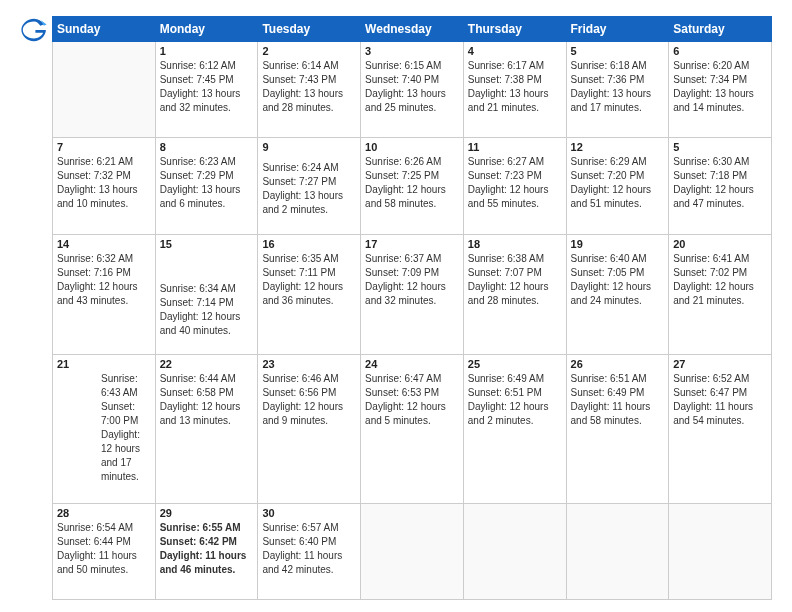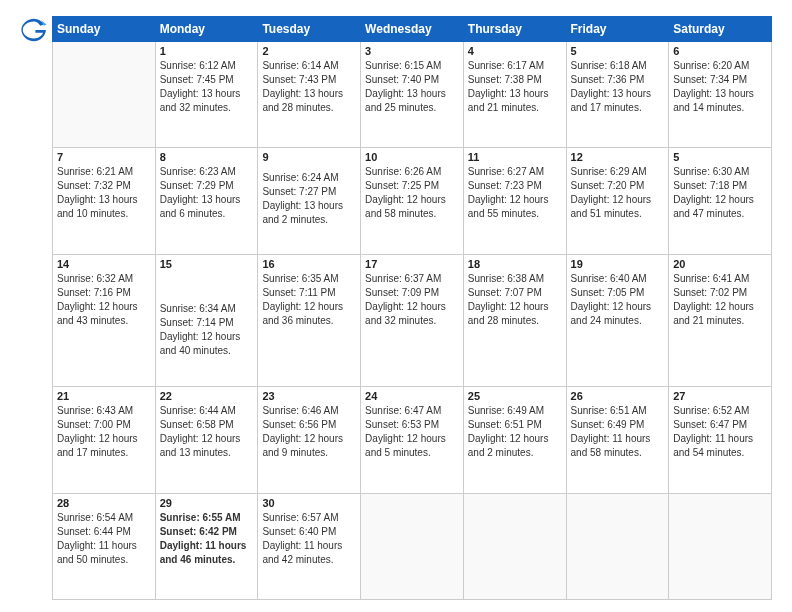--- a/index.html
+++ b/index.html
@@ -269,21 +269,21 @@
             <div class="day-number">20</div>
             <div class="day-info" style="white-space: pre-line;">Sunrise: 6:41 AM
 Sunset: 7:02 PM
 Daylight: 12 hours
 and 21 minutes.</div>
           </td>
         </tr>
         <tr>
           <td>
             <div class="day-number">21</div>
-            <div class="day-info" style="white-space: pre-line;">Sunrise: 6:43 AM
+            <div class="day-info" style="white-space: pre-line; margin-left: 44px;">Sunrise: 6:43 AM
 Sunset: 7:00 PM
 Daylight: 12 hours
 and 17 minutes.</div>
           </td>
           <td>
             <div class="day-number">22</div>
             <div class="day-info" style="white-space: pre-line;">Sunrise: 6:44 AM
 Sunset: 6:58 PM
 Daylight: 12 hours
 and 13 minutes.</div>

